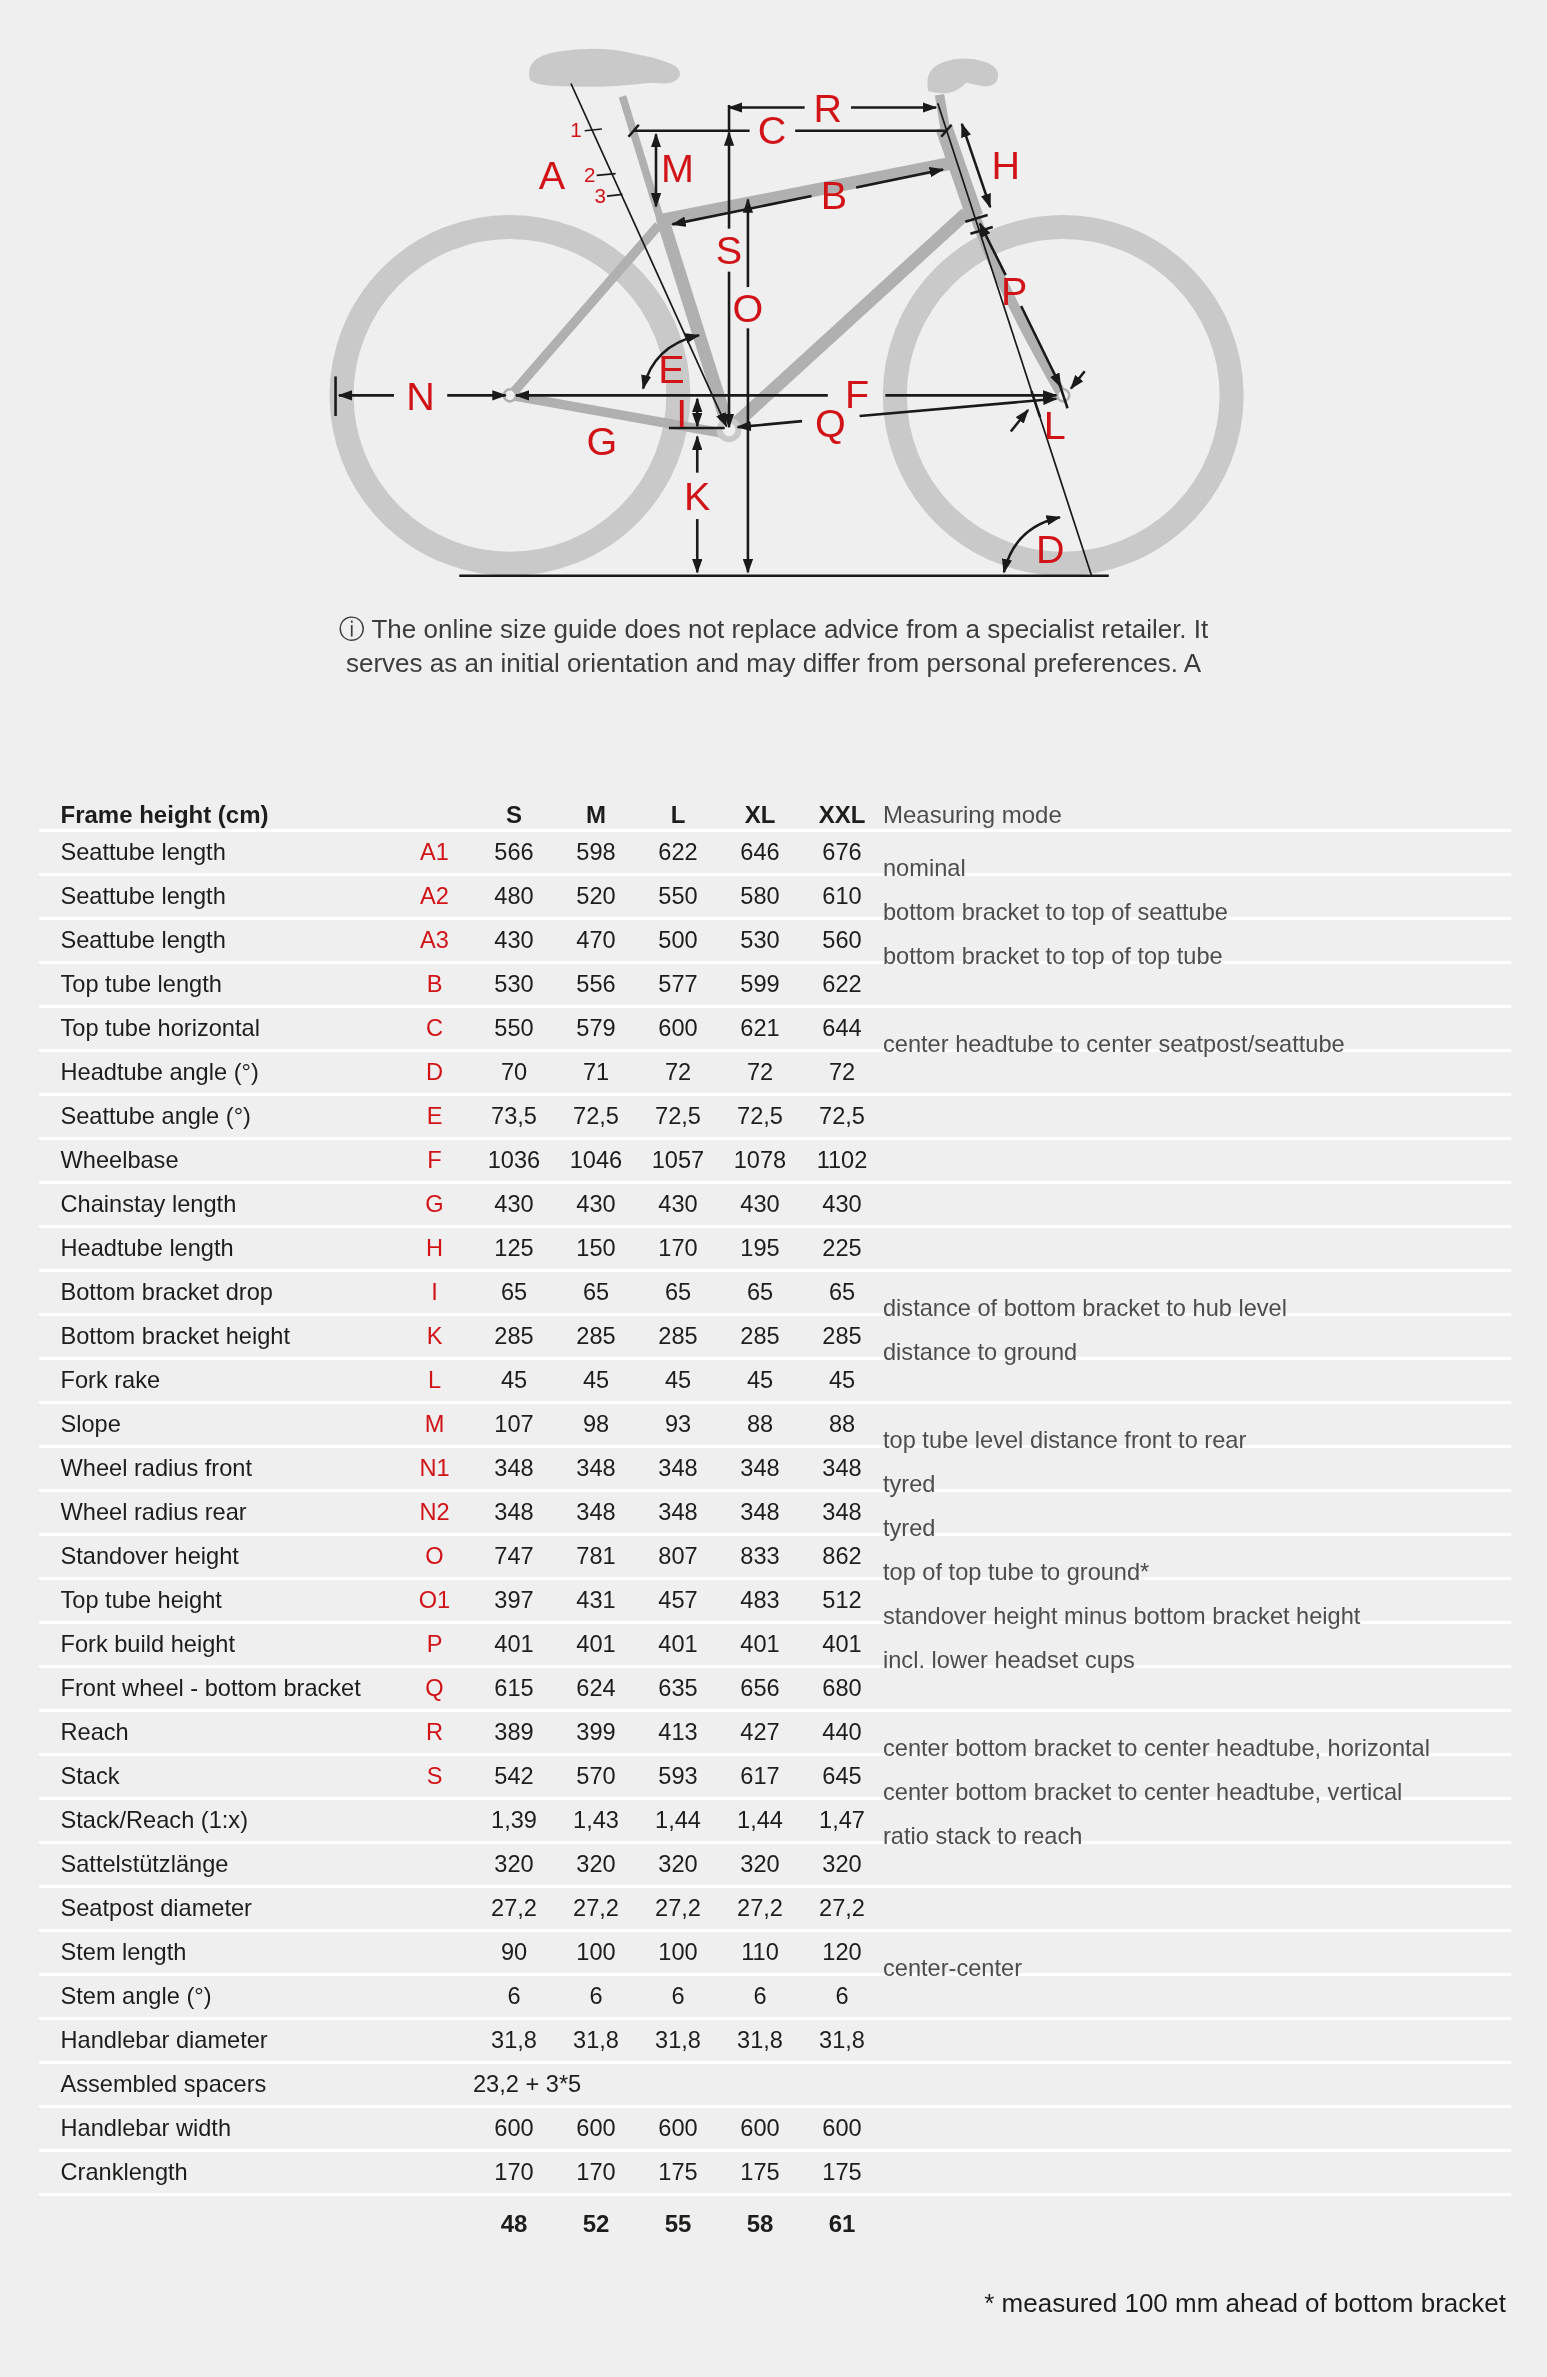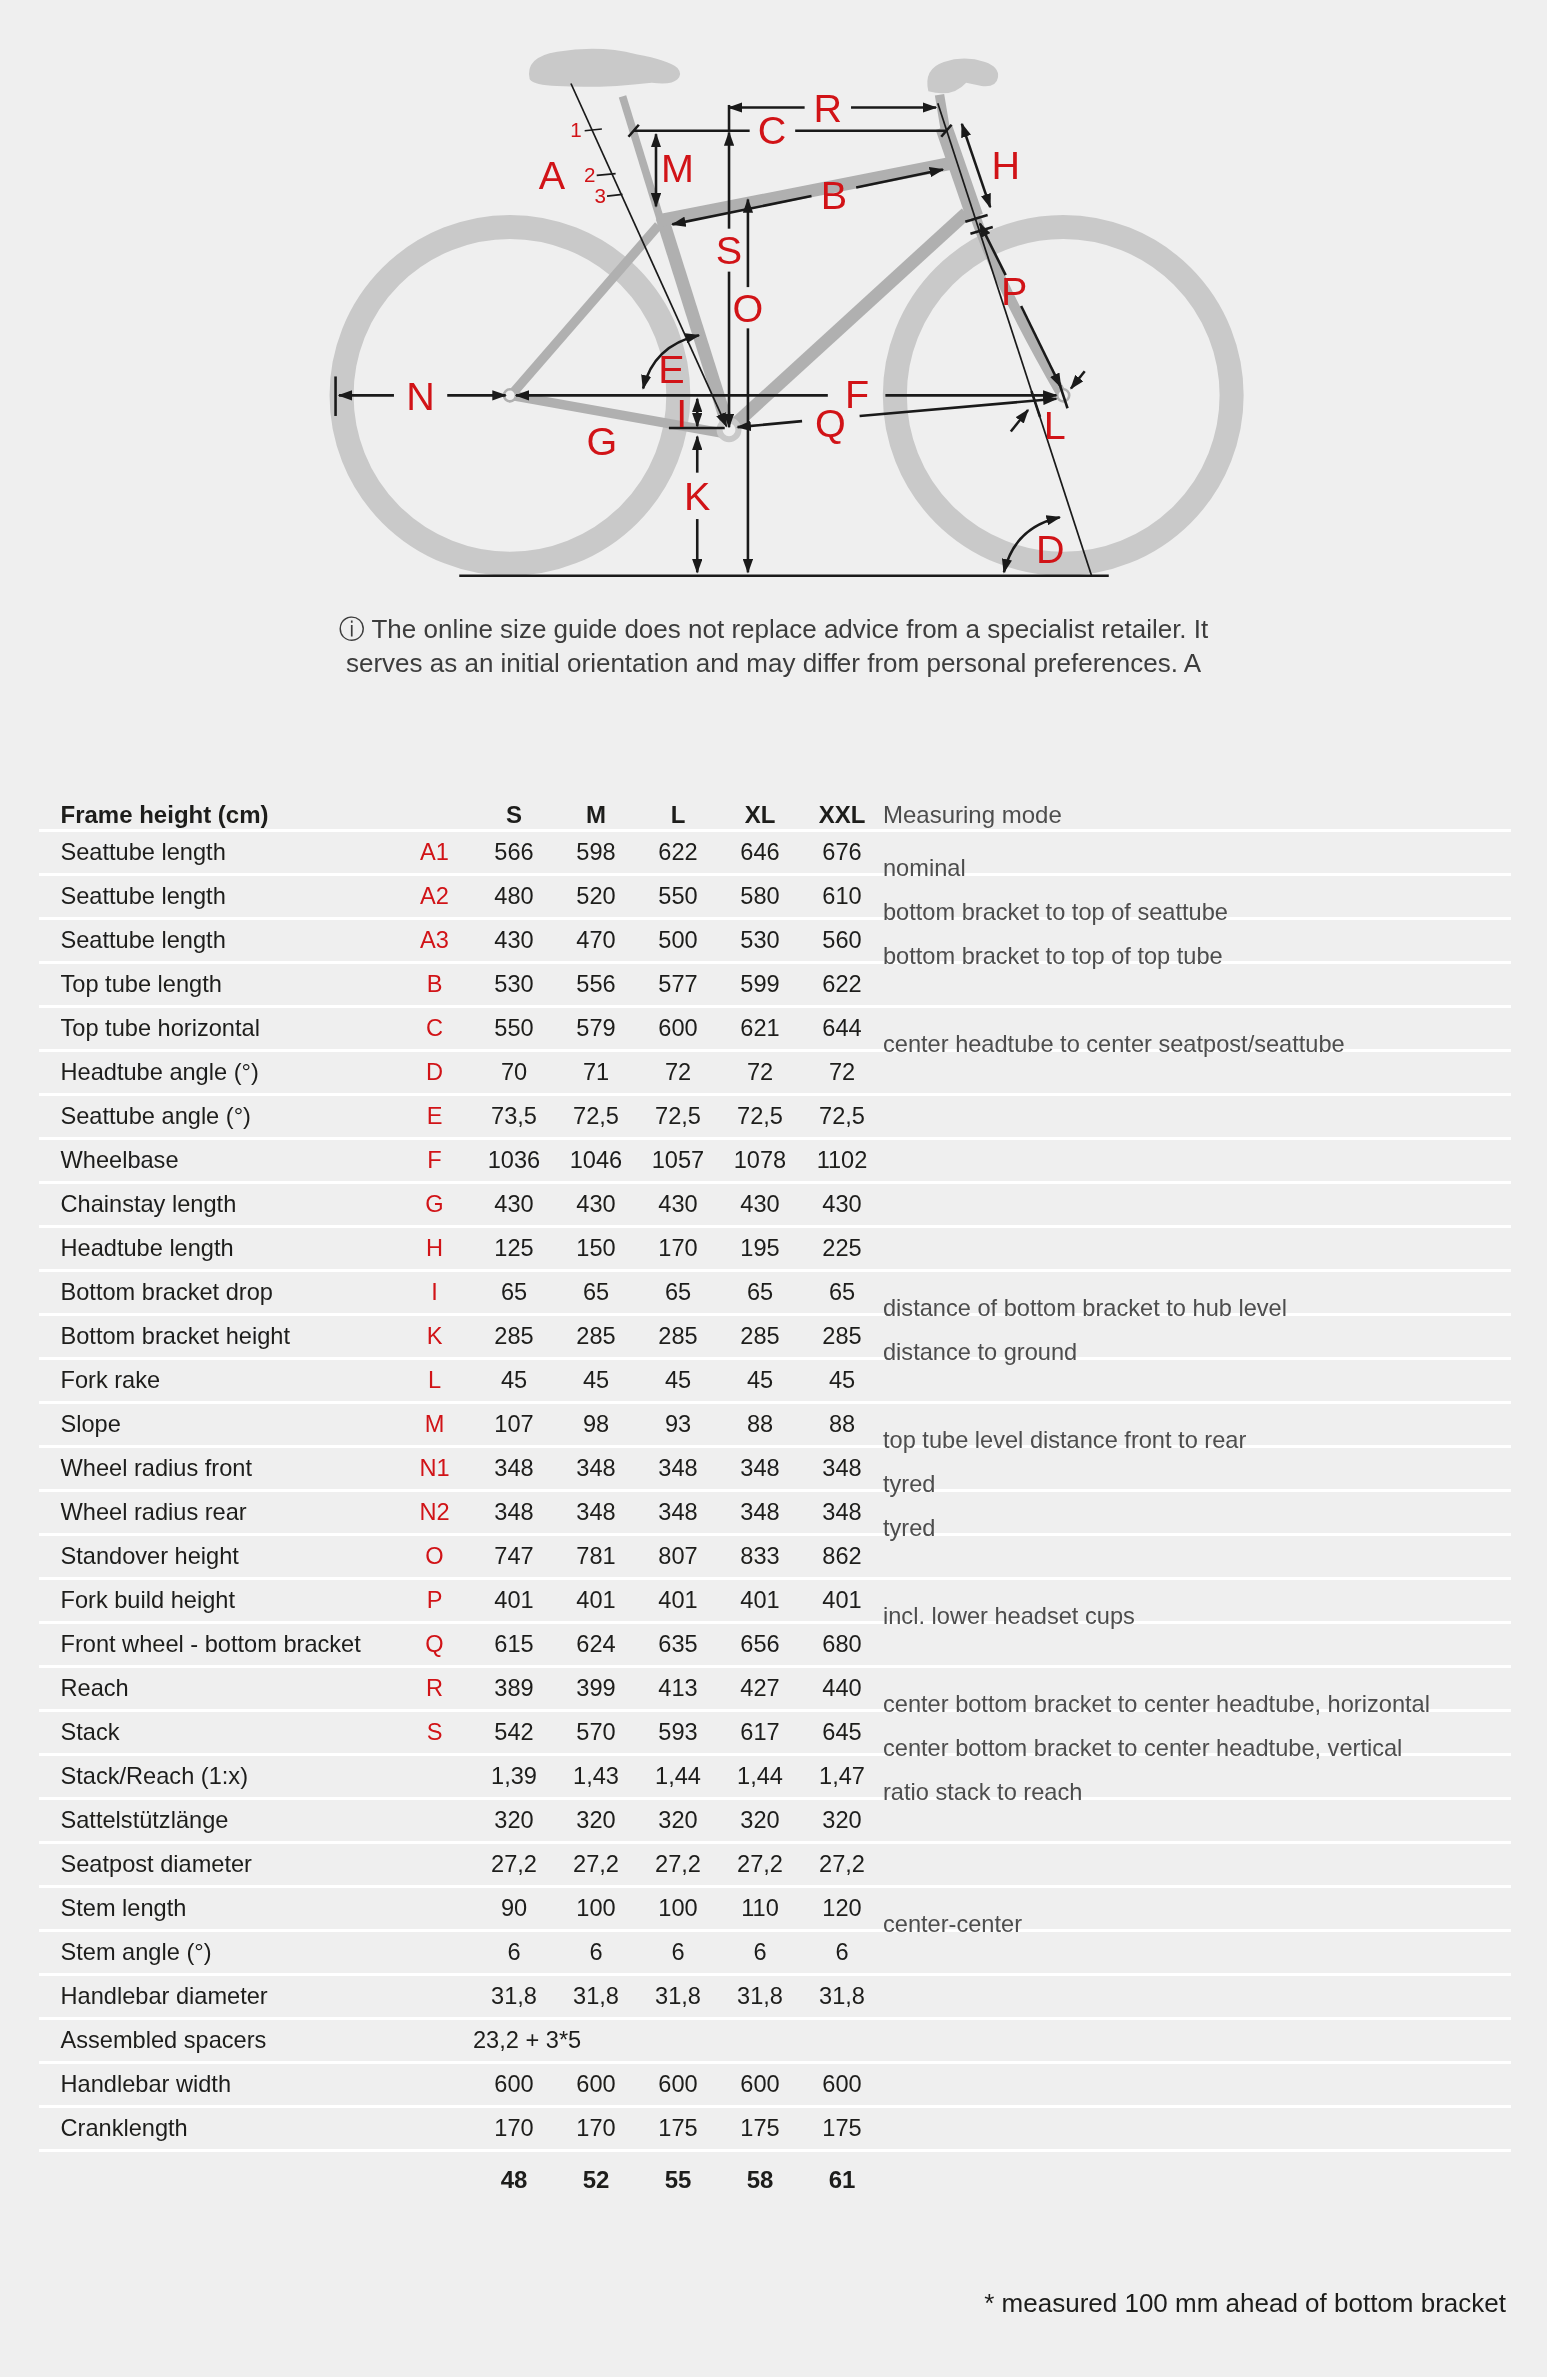--- a/index.html
+++ b/index.html
@@ -333,20 +333,31 @@
         <div class="c-mode">tyred</div>
       </div>
       <div class="t-row">
         <div class="c-label">Standover height</div>
         <div class="c-code">O</div>
         <div class="c-val">747</div>
         <div class="c-val">781</div>
         <div class="c-val">807</div>
         <div class="c-val">833</div>
         <div class="c-val">862</div>
+        <div class="c-mode">top of top tube to ground*</div>
+      </div>
+      <div class="t-row">
+        <div class="c-label">Top tube height</div>
+        <div class="c-code">O1</div>
+        <div class="c-val">397</div>
+        <div class="c-val">431</div>
+        <div class="c-val">457</div>
+        <div class="c-val">483</div>
+        <div class="c-val">512</div>
+        <div class="c-mode">standover height minus bottom bracket height</div>
       </div>
       <div class="t-row">
         <div class="c-label">Fork build height</div>
         <div class="c-code">P</div>
         <div class="c-val">401</div>
         <div class="c-val">401</div>
         <div class="c-val">401</div>
         <div class="c-val">401</div>
         <div class="c-val">401</div>
         <div class="c-mode">incl. lower headset cups</div>

